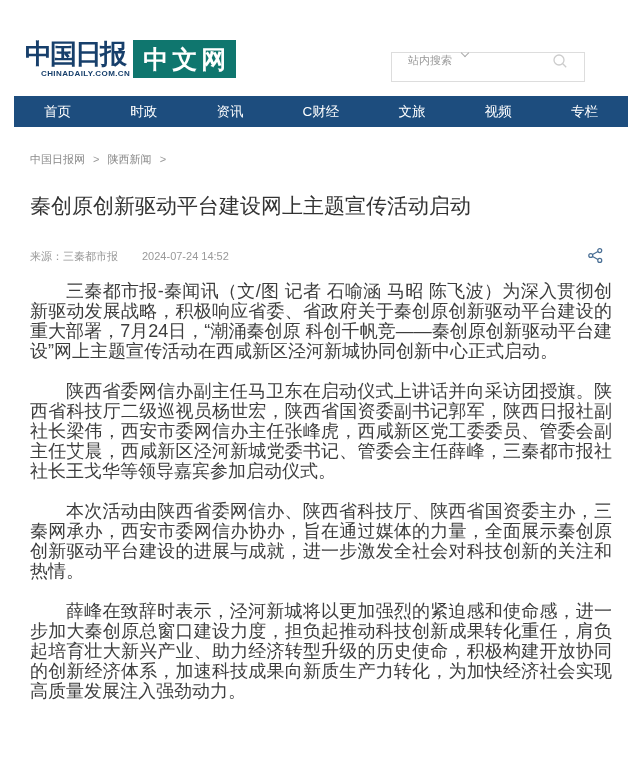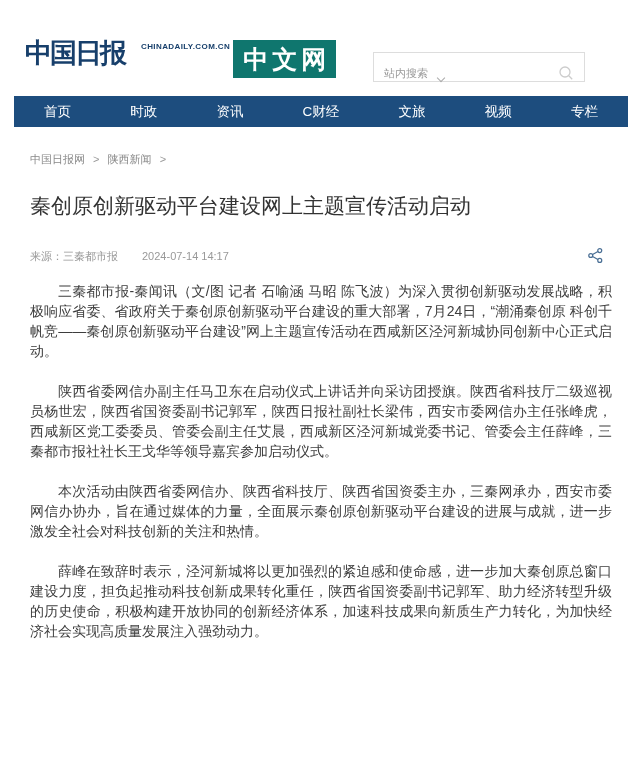--- a/index.html
+++ b/index.html
@@ -3,39 +3,39 @@
 <meta charset="utf-8">
 <style>
   * { margin: 0; padding: 0; box-sizing: border-box; }
   html, body { background: #ffffff; }
   body { font-family: "Liberation Sans", "DejaVu Sans", sans-serif; }
   .page { width: 642px; height: 758px; background: #ffffff; overflow: hidden; margin: 0 auto; position: relative; }
 
   
   .header { position: relative; height: 96px; background: #ffffff; }
   .logo { position: absolute; left: 25px; top: 40px; display: flex; align-items: stretch; }
-  .logo-left { display: flex; flex-direction: row; justify-content: flex-end; margin-right: 3px; }
+  .logo-left { display: flex; flex-direction: column; justify-content: flex-end; margin-right: 3px; }
   .logo-calligraphy {
     font-family: "DejaVu Serif", "Liberation Serif", serif;
     font-weight: bold; font-size: 27px; line-height: 26px;
     color: #173f6b; letter-spacing: -2px; white-space: nowrap;
   }
   .logo-domain {
     font-size: 8px; font-weight: bold; color: #173f6b;
     letter-spacing: 0.4px; margin-top: 2px; white-space: nowrap; margin-left: 16px;
   }
   .logo-cn-box {
     width: 103px; height: 38px; background: #0f766e; color: #ffffff;
     display: flex; align-items: center; justify-content: center;
     font-size: 25px; font-weight: bold; letter-spacing: 4px; padding-left: 4px;
   }
   .search-box {
-    position: absolute; right: 57px; top: 52px; width: 212px; height: 30px;
+    position: absolute; right: 57px; top: 52px; width: 194px; height: 30px;
     border: 1px solid #dddddd; background: #ffffff;
-    display: flex; align-items: flex-end; padding: 0 10px;
+    display: flex; align-items: flex-start; padding: 0 16px;
   }
   .search-placeholder { font-size: 11px; color: #999999; }
   .search-chevron {
     width: 6px; height: 6px; border-right: 1px solid #aaaaaa; border-bottom: 1px solid #aaaaaa;
     transform: rotate(45deg); margin-left: 10px; margin-top: -3px;
   }
   .search-icon { margin-left: auto; display: flex; align-items: center; }
 
   
   .navbar {
@@ -60,21 +60,21 @@
     margin-top: 26px; position: relative;
     display: flex; align-items: center;
     font-size: 11px; color: #999999; height: 18px;
   }
   .meta-source { color: #999999; }
   .meta-date { margin-left: 24px; color: #999999; }
   .share-btn { position: absolute; right: 8px; top: 0; cursor: pointer; display: flex; align-items: center; }
 
   .article-body { margin-top: 16px; }
   .article-body p {
-    font-size: 14px; line-height: 20px; color: #3d3d3d;
+    font-size: 18px; line-height: 20px; color: #3d3d3d;
     text-align: justify; text-indent: 2em; margin-bottom: 20px;
   }
 </style>
 </head>
 <body>
 
 <div class="page">
 
   <div class="header">
     <div class="logo">
@@ -112,33 +112,33 @@
     <span class="sep">&gt;</span>
     <a>陕西新闻</a>
     <span class="sep">&gt;</span>
   </div>
 
   <div class="article">
     <h1 class="article-title">秦创原创新驱动平台建设网上主题宣传活动启动</h1>
 
     <div class="article-meta">
       <span class="meta-source">来源：三秦都市报</span>
-      <span class="meta-date">2024-07-14 14:17</span>
+      <span class="meta-date">2024-07-24 14:52</span>
       <span class="share-btn">
         <svg width="17" height="17" viewBox="0 0 18 18">
           <circle cx="4" cy="9" r="2.1" fill="none" stroke="#4a6f95" stroke-width="1.3"></circle>
           <circle cx="13.5" cy="3.8" r="2.1" fill="none" stroke="#4a6f95" stroke-width="1.3"></circle>
           <circle cx="13.5" cy="14.2" r="2.1" fill="none" stroke="#4a6f95" stroke-width="1.3"></circle>
           <line x1="5.9" y1="8" x2="11.6" y2="4.8" stroke="#4a6f95" stroke-width="1.3"></line>
           <line x1="5.9" y1="10" x2="11.6" y2="13.2" stroke="#4a6f95" stroke-width="1.3"></line>
         </svg>
       </span>
     </div>
 
     <div class="article-body">
       <p>三秦都市报-秦闻讯（文/图 记者 石喻涵 马昭 陈飞波）为深入贯彻创新驱动发展战略，积极响应省委、省政府关于秦创原创新驱动平台建设的重大部署，7月24日，“潮涌秦创原 科创千帆竞——秦创原创新驱动平台建设”网上主题宣传活动在西咸新区泾河新城协同创新中心正式启动。</p>
       <p>陕西省委网信办副主任马卫东在启动仪式上讲话并向采访团授旗。陕西省科技厅二级巡视员杨世宏，陕西省国资委副书记郭军，陕西日报社副社长梁伟，西安市委网信办主任张峰虎，西咸新区党工委委员、管委会副主任艾晨，西咸新区泾河新城党委书记、管委会主任薛峰，三秦都市报社社长王戈华等领导嘉宾参加启动仪式。</p>
       <p>本次活动由陕西省委网信办、陕西省科技厅、陕西省国资委主办，三秦网承办，西安市委网信办协办，旨在通过媒体的力量，全面展示秦创原创新驱动平台建设的进展与成就，进一步激发全社会对科技创新的关注和热情。</p>
-      <p>薛峰在致辞时表示，泾河新城将以更加强烈的紧迫感和使命感，进一步加大秦创原总窗口建设力度，担负起推动科技创新成果转化重任，陕西省国资委副书记郭军、助力经济转型升级的历史使命，积极构建开放协同的创新经济体系，加速科技成果向新质生产力转化，为加快经济社会实现高质量发展注入强劲动力。</p>
+      <p>薛峰在致辞时表示，泾河新城将以更加强烈的紧迫感和使命感，进一步加大秦创原总窗口建设力度，担负起推动科技创新成果转化重任，肩负起培育壮大新兴产业、助力经济转型升级的历史使命，积极构建开放协同的创新经济体系，加速科技成果向新质生产力转化，为加快经济社会实现高质量发展注入强劲动力。</p>
     </div>
   </div>
 
 </div>
 
 </body></html>

